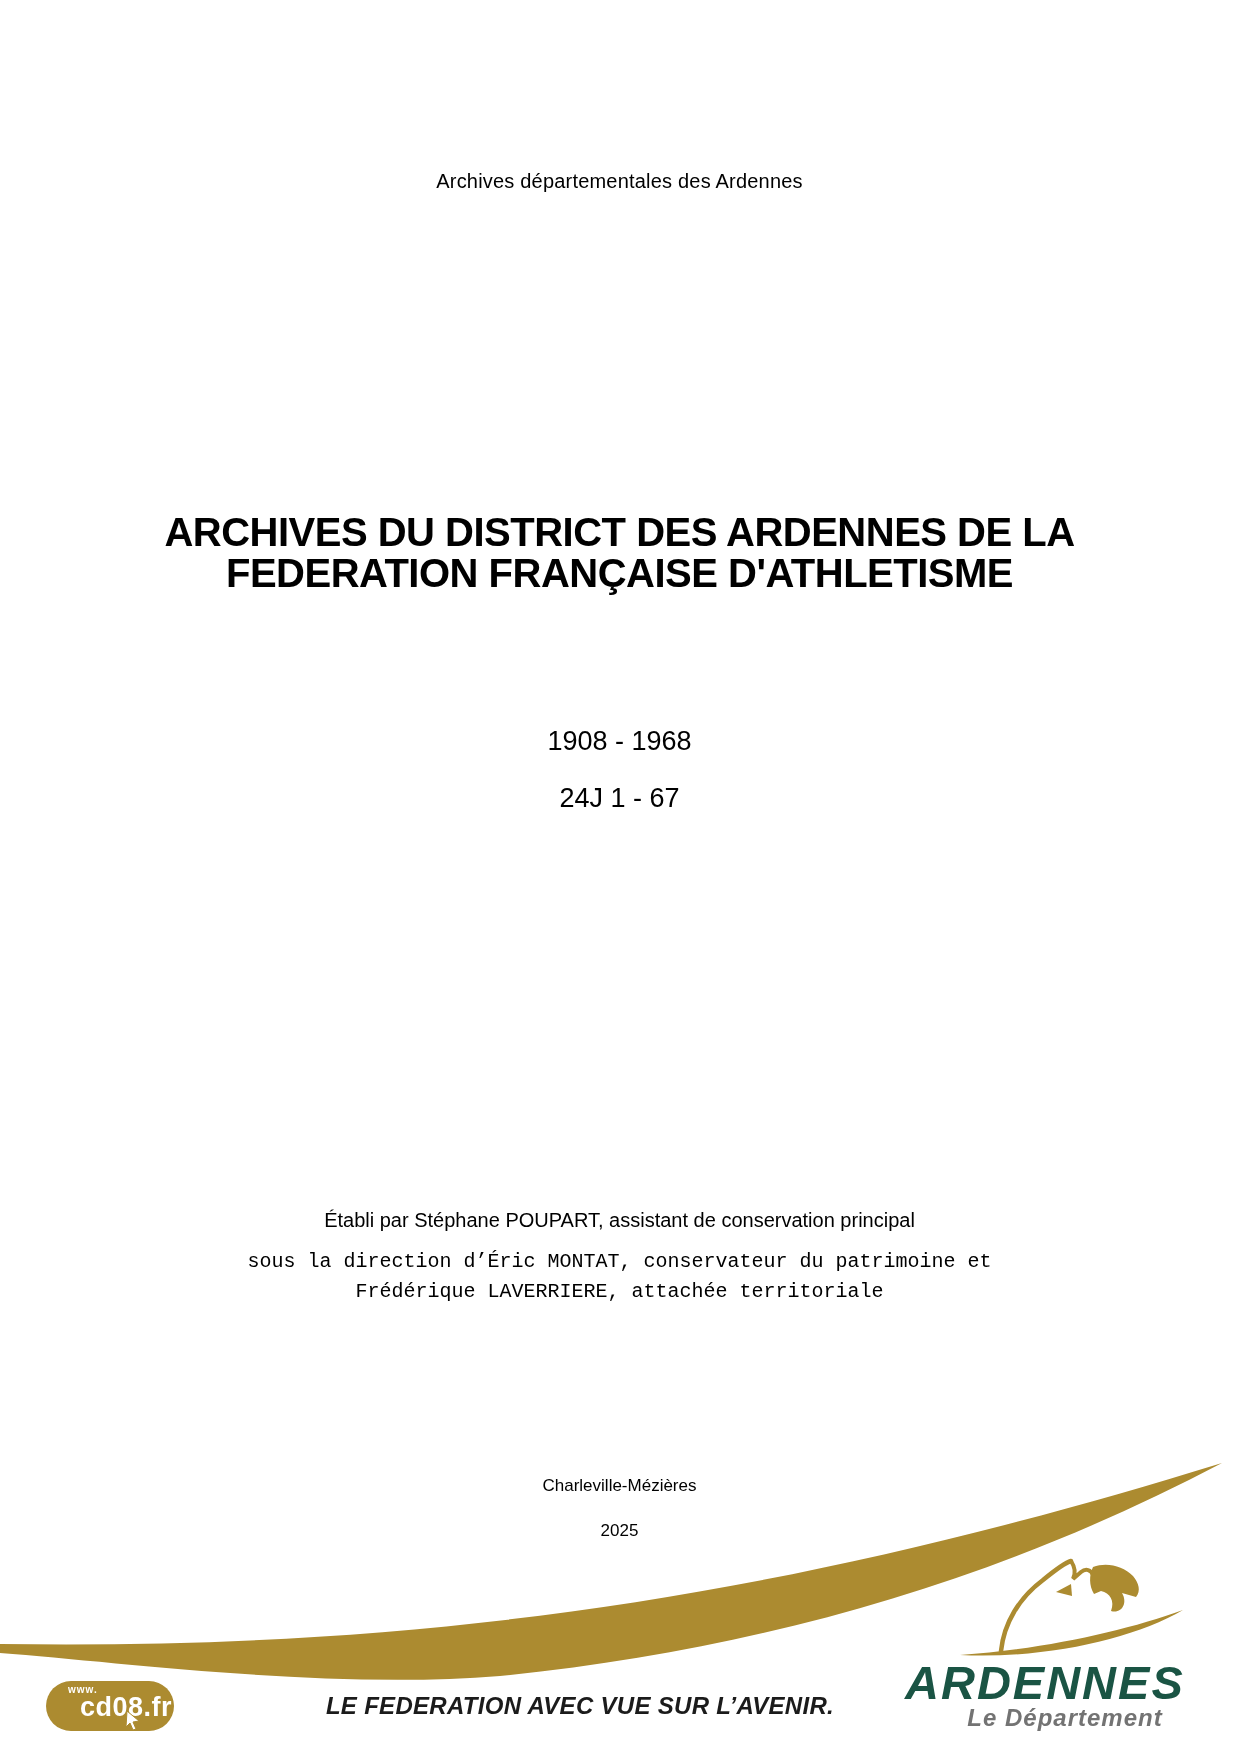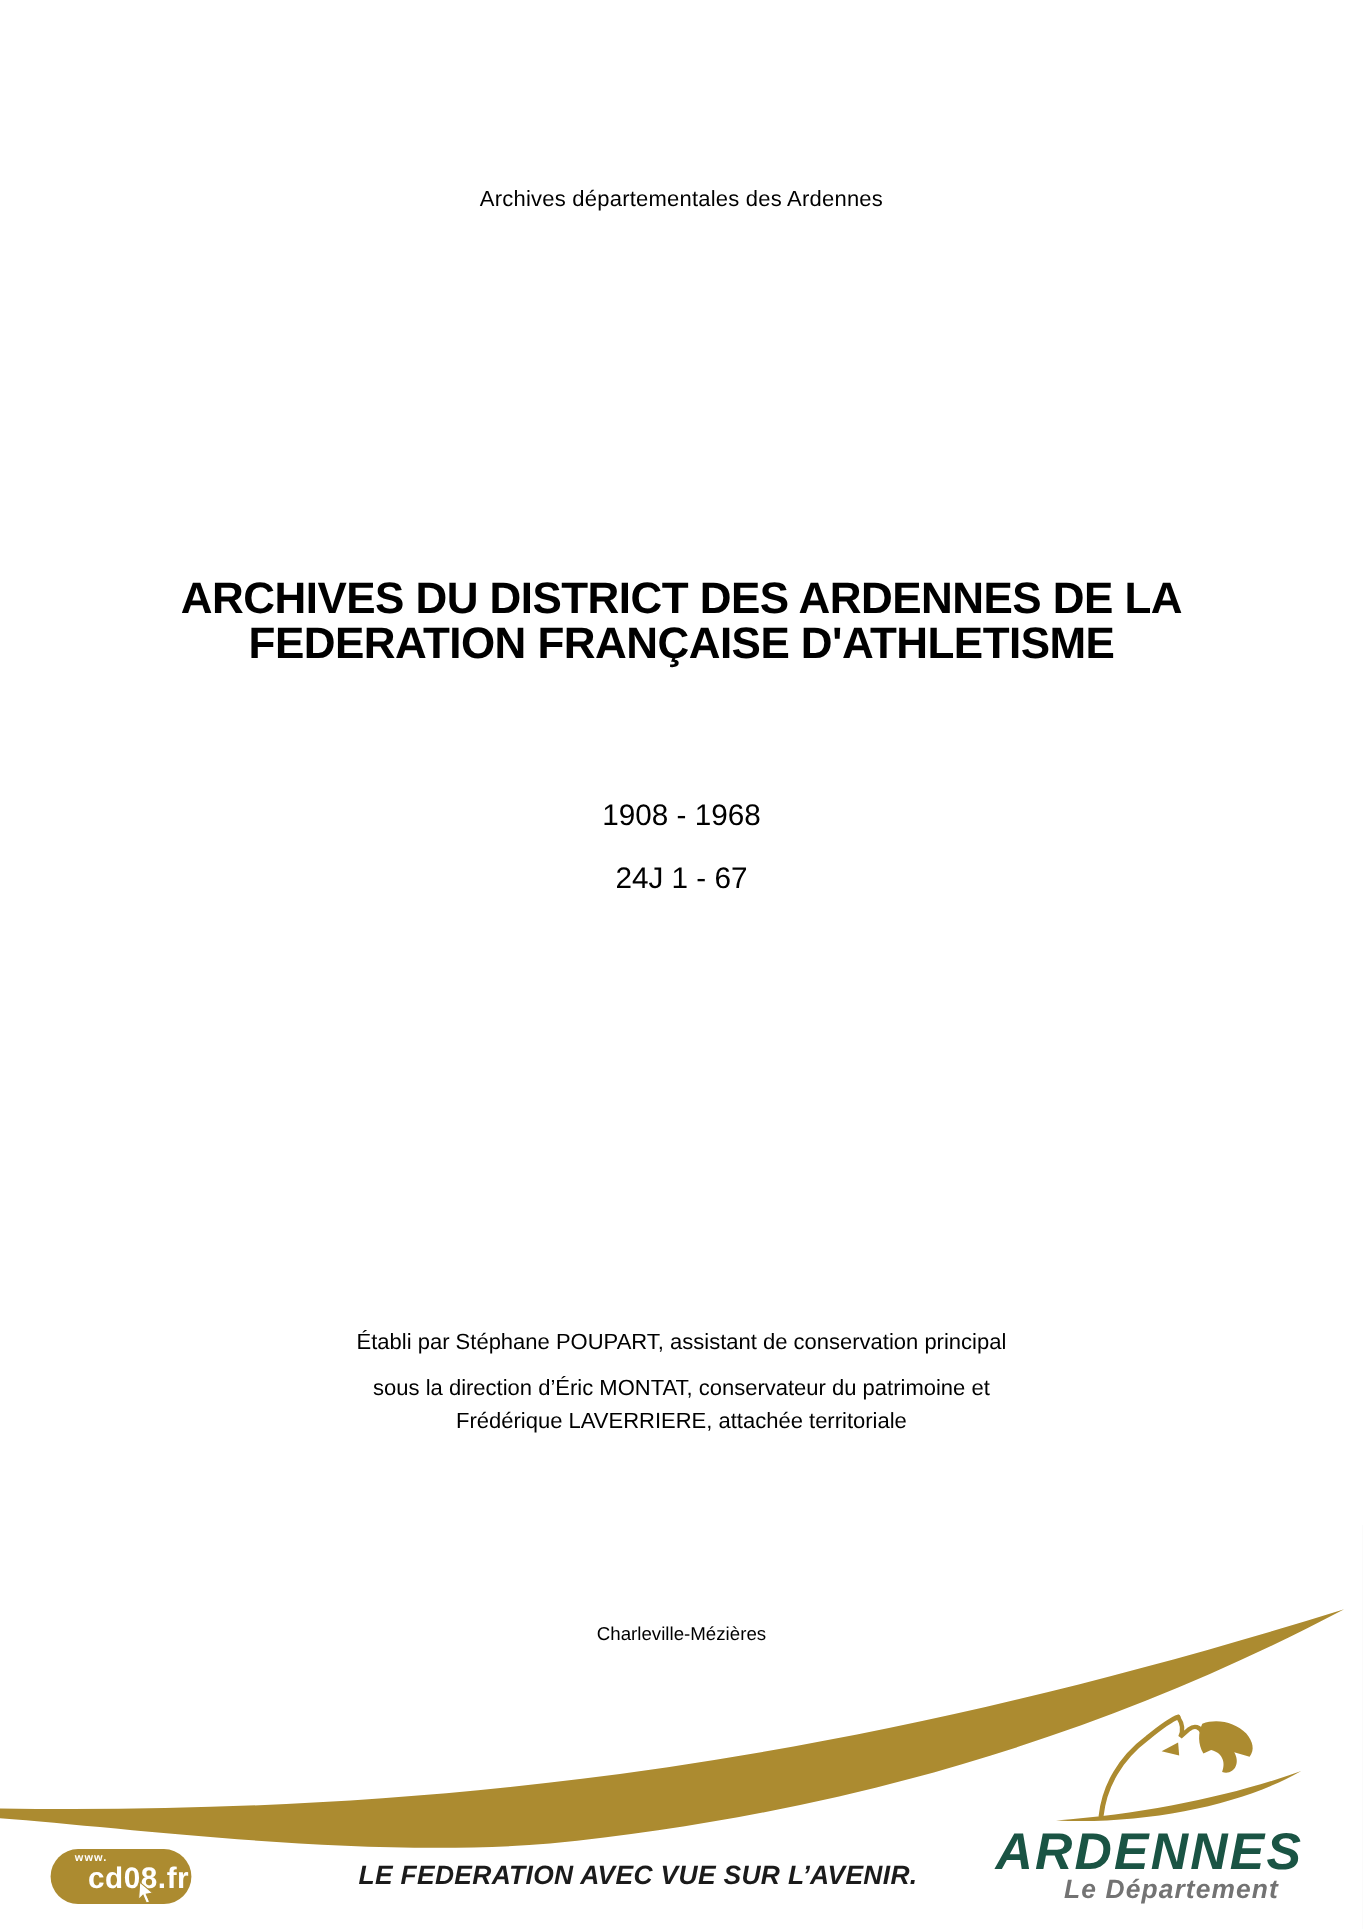--- a/index.html
+++ b/index.html
@@ -10,39 +10,39 @@
     background:#ffffff;
     overflow:hidden;
     font-family:"Liberation Sans", sans-serif;
     color:#000;
   }
   .institution{
     position:absolute;top:170px;left:0;width:100%;
     text-align:center;font-size:20px;letter-spacing:0.2px;
   }
   .doc-title{
-    position:absolute;top:512px;left:60px;right:60px;margin:12px;
+    position:absolute;top:512px;left:60px;right:60px;margin:0;
     text-align:center;font-size:40px;font-weight:bold;
     line-height:41px;letter-spacing:-0.5px;
   }
   .date-range{
     position:absolute;top:726px;left:0;width:100%;
     text-align:center;font-size:27px;
   }
   .cote{
     position:absolute;top:783px;left:0;width:100%;
     text-align:center;font-size:27px;
   }
   .credit-author{
     position:absolute;top:1196px;left:0;width:100%;
     text-align:center;font-size:20px;margin-top:13px;
   }
   .credit-direction{
     position:absolute;top:1247px;left:0;width:100%;
-    text-align:center;font-size:20px;line-height:30px;
+    text-align:center;font-size:20px;line-height:30px;font-family:Liberation Mono, monospace;
   }
   .place{
     position:absolute;top:1476px;left:0;width:100%;
     text-align:center;font-size:17px;
   }
   .year{
     position:absolute;top:1521px;left:0;width:100%;
     text-align:center;font-size:17px;
   }
   .swoosh-svg{
@@ -103,20 +103,21 @@
 
   <div class="credit-author">Établi par Stéphane POUPART, assistant de conservation principal</div>
 
   <div class="credit-direction">
     <span>sous la direction d’Éric MONTAT, conservateur du patrimoine et</span><br>
     <span>Frédérique LAVERRIERE, attachée territoriale</span>
   </div>
 
   <div class="place">Charleville-Mézières</div>
 
+  <div class="year">2025</div>
 
   <svg class="swoosh-svg" viewBox="0 0 1239 354" xmlns="http://www.w3.org/2000/svg" aria-hidden="true">
     <path fill="#ac8b30" d="M 0,244
          C 420,250 780,200 1222,63
          C 1000,180 760,250 500,276
          C 330,290 120,262 0,253
          Z"></path>
   </svg>
 
   <div class="cd08">

